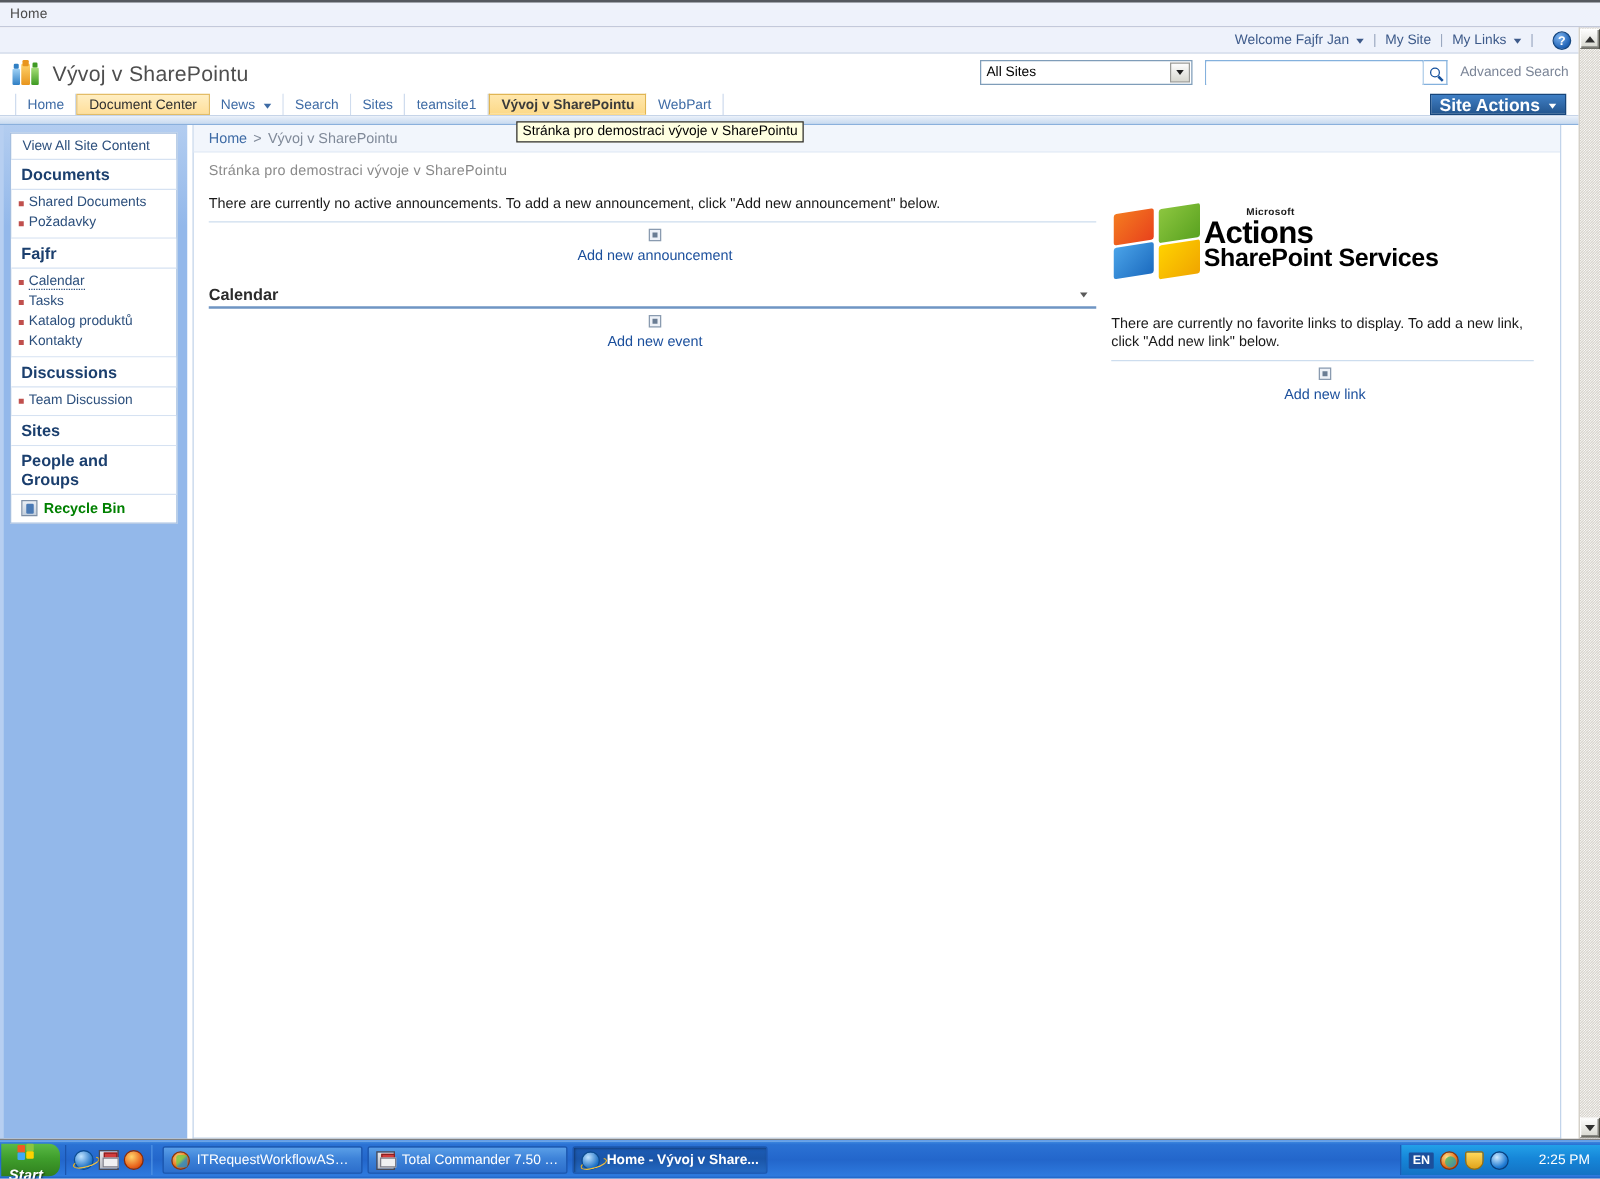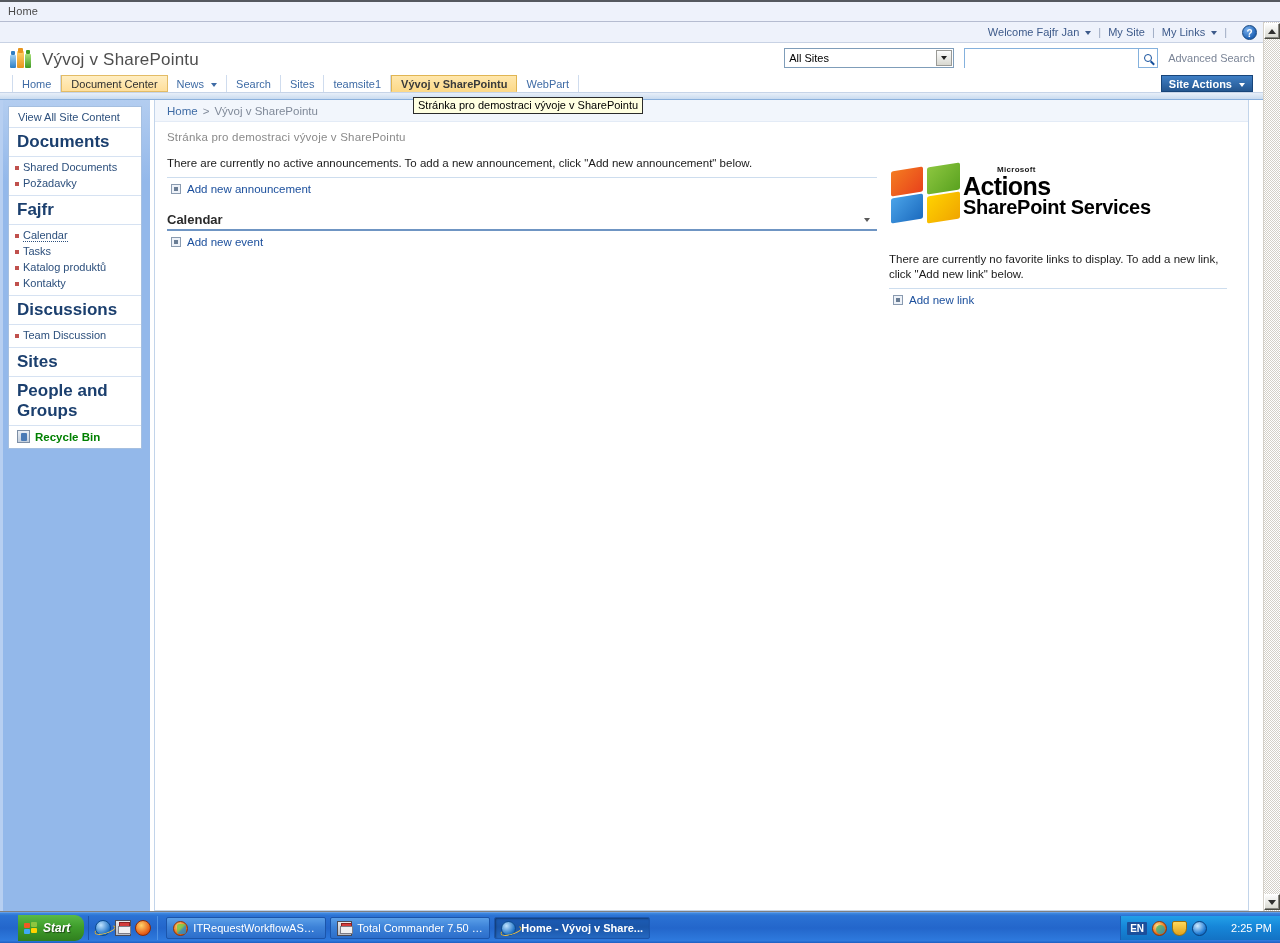--- a/index.html
+++ b/index.html
@@ -160,21 +160,21 @@
     margin-left: 10px; font-size: 11px; color: #7b8597;
     white-space: nowrap; text-decoration: none;
   }
 
   
   .site-actions {
     position: absolute; right: 10px; top: 53px;
     height: 17px;
     background: linear-gradient(#3f7fc5,#24568f);
     border: 1px solid #17457a;
-    color: #ffffff; font-size: 11px; font-weight: bold;
+    color: #ffffff; font-size: 14px; font-weight: bold;
     display: flex; align-items: center; gap: 5px;
     padding: 0 7px;
     cursor: pointer;
     z-index: 6;
   }
   .site-actions .caret-down { border-top-color: #ffffff; }
 
   
   .topnav {
     position: absolute; left: 0; top: 54px;
@@ -253,21 +253,21 @@
     background: #ffffff;
     border: 1px solid #a5bfe0;
   }
   .ql-viewall {
     font-size: 11px; color: #2c4f7c;
     padding: 4px 6px 4px 9px;
     border-bottom: 1px solid #d6e2f2;
     cursor: pointer;
   }
   .ql-header {
-    font-size: 17px; font-weight: bold; color: #1b3f6e;
+    font-size: 13px; font-weight: bold; color: #1b3f6e;
     background: #ffffff;
     padding: 4px 6px 4px 8px;
     border-bottom: 1px solid #d6e2f2;
     cursor: pointer;
   }
   .ql-group { border-bottom: 1px solid #d6e2f2; padding: 2px 0 4px 0; }
   .ql-item {
     font-size: 11px; color: #2c4f7c;
     padding: 2px 4px 2px 14px;
     position: relative;
@@ -352,20 +352,21 @@
     font-size: 11.5px; color: #1a1a1a;
     padding: 5px 0 6px 0;
     border-bottom: 1px solid #cdddee;
     line-height: 15px;
   }
   .wp-addnew {
     display: flex; align-items: center; gap: 6px;
     padding: 5px 0 3px 4px;
     font-size: 11.5px; color: #1b4f9c;
     cursor: pointer;
+    flex-direction: column;
   }
   .addnew-icon {
     width: 10px; height: 10px;
     border: 1px solid #8a9bb0;
     background: #eef2f8;
     position: relative; flex: 0 0 auto;
   }
   .addnew-icon::after {
     content: ""; position: absolute; left: 2px; top: 2px;
     width: 4px; height: 4px; background: #6a7d94;
@@ -416,29 +417,30 @@
 
   
   .taskbar {
     position: absolute; left: 0; bottom: 0;
     width: 1280px; height: 31px;
     background: linear-gradient(180deg,#3f8ae0 0%, #2b72d4 9%, #2366cb 50%, #2e7ade 92%, #1d5ec0 100%);
     border-top: 1px solid #639ee8;
     display: flex; align-items: center;
   }
   .start-btn {
-    height: 26px; margin-left: 18px;
+    height: 26px; margin-left: 1px;
     padding: 0 14px 0 6px;
     background: linear-gradient(180deg,#5aba46 0%, #3f9e2c 45%, #307f1e 100%);
     border-radius: 0 9px 9px 0;
     display: flex; align-items: center; gap: 5px;
     color: #ffffff; font-size: 12px; font-weight: bold;
     font-style: italic;
     text-shadow: 1px 1px 1px rgba(0,0,0,.5);
     cursor: pointer;
+    flex-direction: column;
   }
   .win-flag-small { width: 14px; height: 13px; position: relative; flex: 0 0 auto; }
   .win-flag-small div { position: absolute; width: 6px; height: 5.5px; border-radius: 1px; }
   .wf-r { left:0;  top:1px; background:#f05a22; }
   .wf-g { left:7px; top:0;   background:#8cc63f; }
   .wf-b { left:0;  top:7px; background:#3fa9f5; }
   .wf-y { left:7px; top:6px; background:#ffd200; }
 
   .qlaunch {
     display: flex; align-items: center; gap: 4px;

